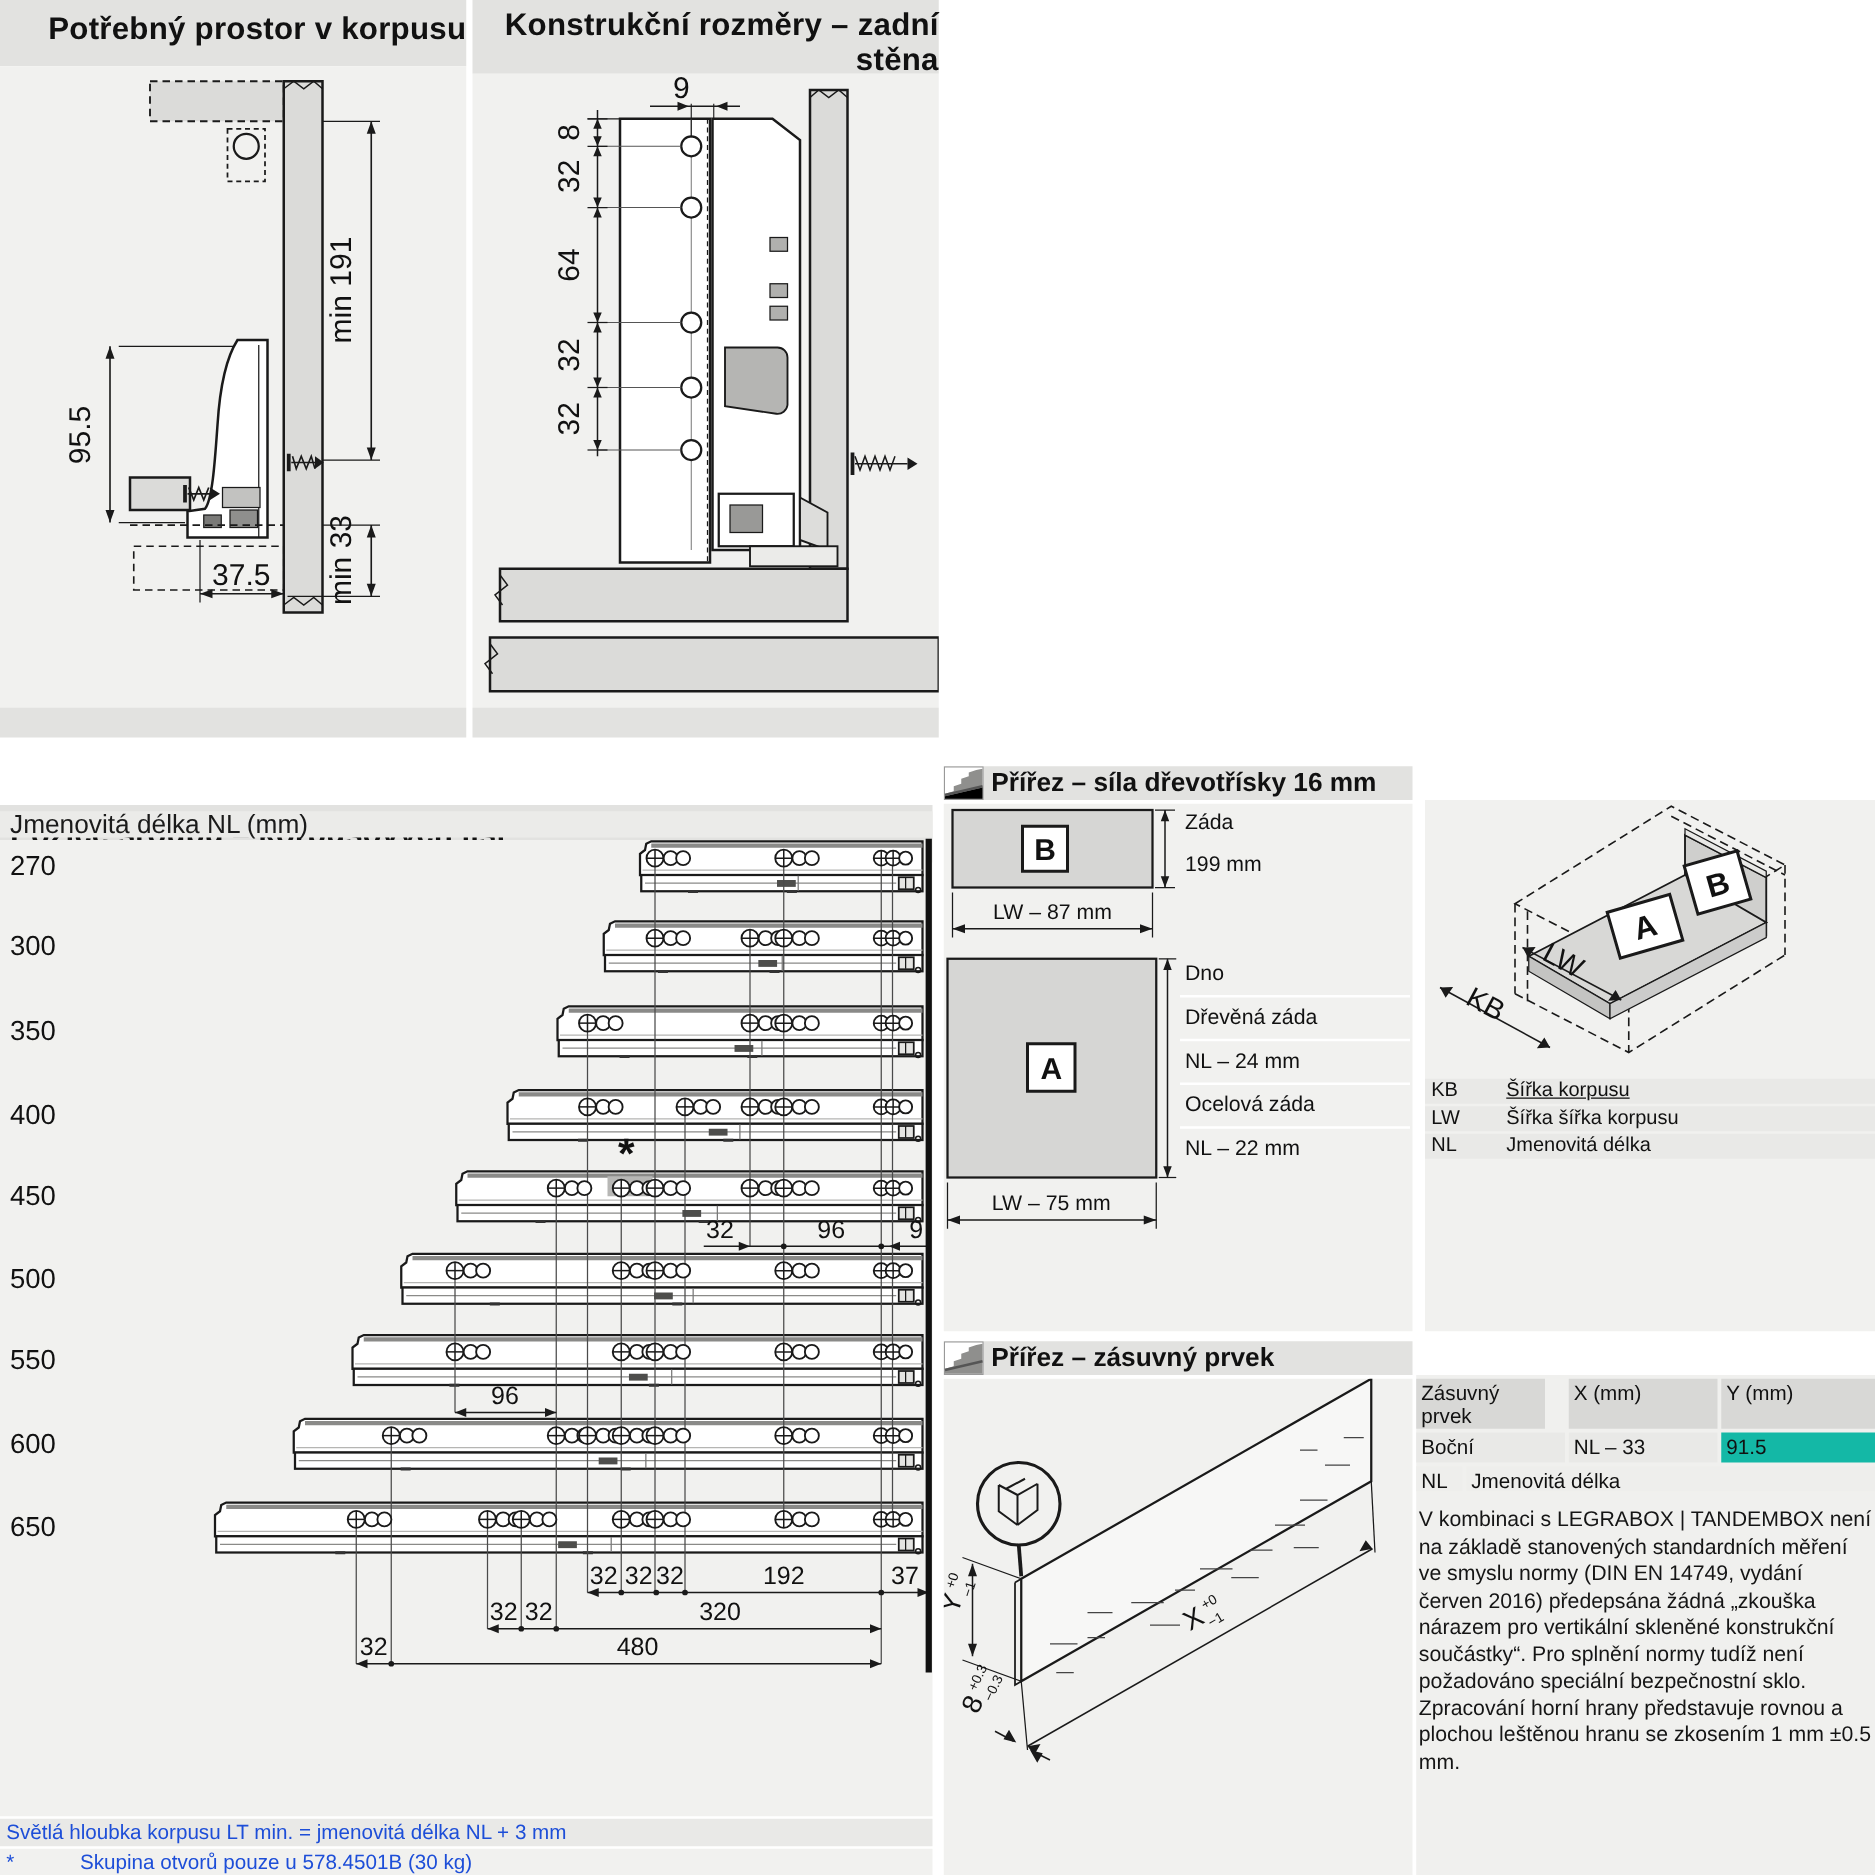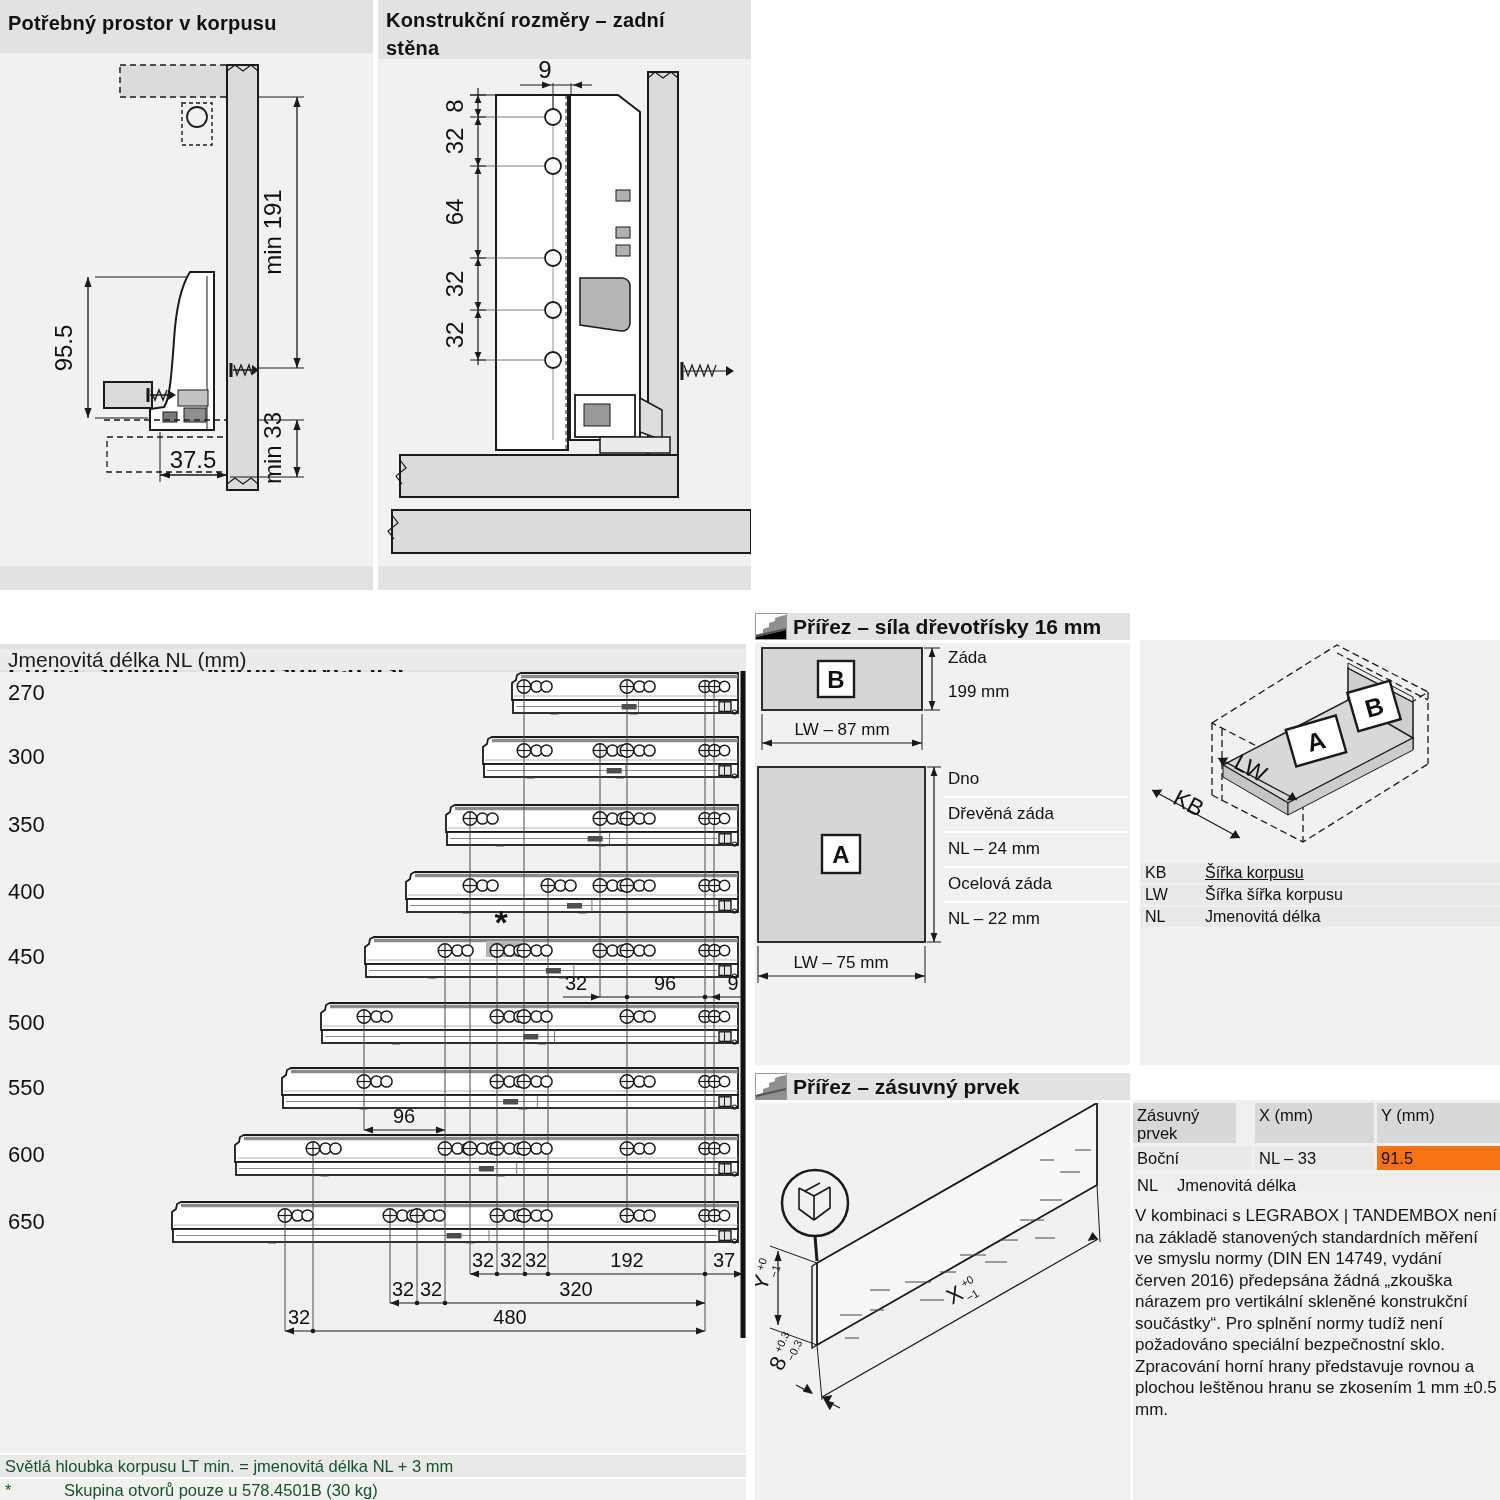--- a/index.html
+++ b/index.html
@@ -1,30 +1,30 @@
 <!DOCTYPE html>
 <html><head>
 <meta charset="utf-8">
 <style>
   html,body{margin:0;padding:0;background:#fff;}
   #page{position:relative;width:1500px;height:1500px;background:#fff;overflow:hidden;
         font-family:"Liberation Sans","DejaVu Sans",sans-serif;color:#111;}
   .abs{position:absolute;}
   .bar{position:absolute;background:#e2e2e0;}
   .panelbody{position:absolute;background:#f1f1ef;}
-  .ptitle{font-weight:bold;font-size:20px;line-height:28px;padding:9px 0 0 8px;letter-spacing:.2px;}
+  .ptitle{font-weight:bold;font-size:25px;line-height:28px;padding:9px 0 0 8px;letter-spacing:.2px;text-align:right;}
   .stitle{font-weight:bold;font-size:25px;line-height:46px;padding-left:8px;}
   .subhead{font-size:21px;line-height:21px;padding-left:8px;color:#1a1a1a;}
   .cuthead{font-weight:bold;font-size:21px;line-height:27px;}
   svg{position:absolute;display:block;}
   svg text{font-family:"Liberation Sans","DejaVu Sans",sans-serif;fill:#111;}
   .dim{font-size:24px;}
   .lbl17{font-size:17px;}
   .tol{font-size:11px;}
-  .footrow{position:absolute;font-size:16.5px;color:#14532d;line-height:22px;}
+  .footrow{position:absolute;font-size:16.5px;color:#1d4ed8;line-height:22px;}
   .tblcell{position:absolute;font-size:16.5px;line-height:18px;padding:3px 0 0 4px;box-sizing:border-box;}
   .legrow{position:absolute;background:#e9e9e7;font-size:16px;line-height:20px;}
   .note{position:absolute;font-size:17px;line-height:21.5px;color:#151515;}
 </style>
 </head>
 <body>
 
 <div id="page">
 
   <div class="bar abs" style="left:0;top:0;width:373px;height:53px;">
@@ -764,18 +764,18 @@
       </text>
     </g>
   </svg>
 
   <div class="panelbody" style="left:1133px;top:1100px;width:367px;height:400px;background:#f0f0ee;"></div>
   <div class="tblcell" style="left:1133px;top:1103px;width:103px;height:40px;background:#d8d8d6;">Zásuvný prvek</div>
   <div class="tblcell" style="left:1255px;top:1103px;width:119px;height:40px;background:#d8d8d6;">X (mm)</div>
   <div class="tblcell" style="left:1377px;top:1103px;width:123px;height:40px;background:#d8d8d6;">Y (mm)</div>
   <div class="tblcell" style="left:1133px;top:1146px;width:119px;height:24px;background:#e9e9e7;">Boční</div>
   <div class="tblcell" style="left:1255px;top:1146px;width:119px;height:24px;background:#e9e9e7;">NL – 33</div>
-  <div class="tblcell" style="left:1377px;top:1146px;width:123px;height:24px;background:#f97316;">91.5</div>
+  <div class="tblcell" style="left:1377px;top:1146px;width:123px;height:24px;background:#14b8a6;">91.5</div>
   <div class="tblcell" style="left:1133px;top:1173px;width:37px;height:20px;background:#eeeeec;">NL</div>
   <div class="tblcell" style="left:1173px;top:1173px;width:327px;height:20px;background:#eeeeec;">Jmenovitá délka</div>
   <div class="note" style="left:1135px;top:1205px;width:362px;">V kombinaci s LEGRABOX | TANDEMBOX není na základě stanovených standardních měření ve smyslu normy (DIN EN 14749, vydání červen 2016) předepsána žádná „zkouška nárazem pro vertikální skleněné konstrukční součástky“. Pro splnění normy tudíž není požadováno speciální bezpečnostní sklo. Zpracování horní hrany představuje rovnou a plochou leštěnou hranu se zkosením 1 mm ±0.5 mm.</div>
 
 </div>
 
 </body></html>

